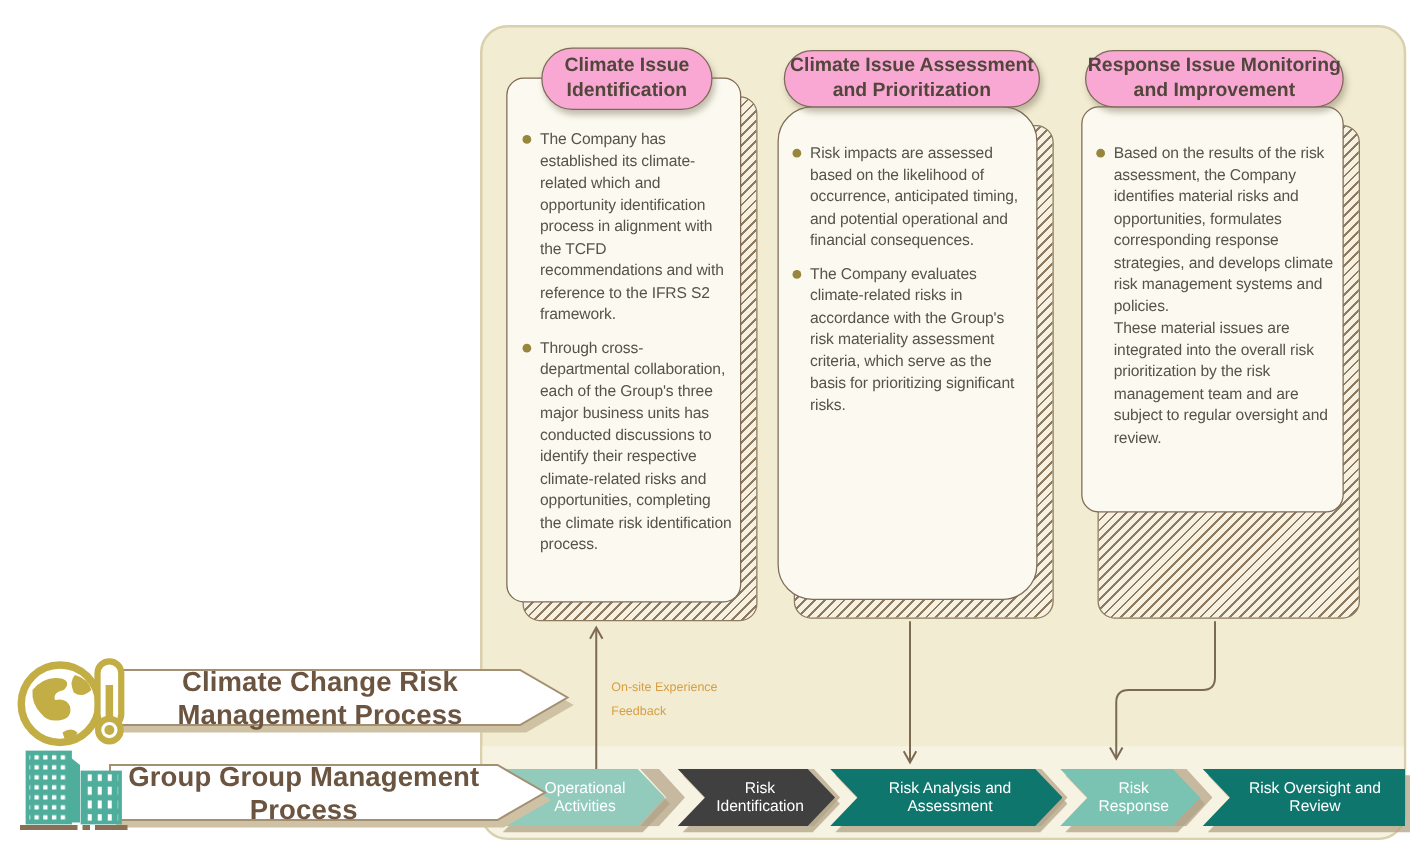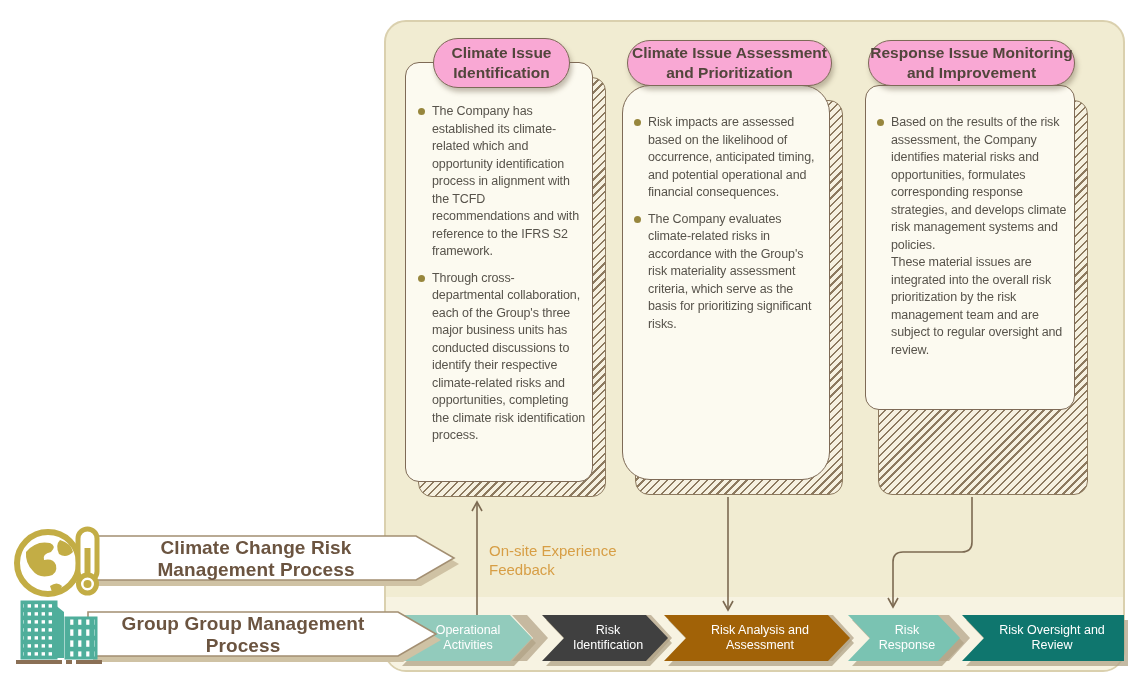--- a/index.html
+++ b/index.html
@@ -21,41 +21,41 @@
   .bullet .dot { flex:none; width:7px; height:7px; border-radius:50%; background:#97863d; margin-top:5px; }
   .bullet .btxt { font-size:12.5px; line-height:17.5px; color:#57534b; white-space:pre-line; letter-spacing:-0.1px; }
 
   .pill { position:absolute; background:#f9a8d4; border:1.5px solid #7d6a58; border-radius:26px; z-index:4;
           display:flex; align-items:center; justify-content:center; text-align:center;
           font-size:15.5px; line-height:20px; font-weight:700; color:#52463c; white-space:pre-line;
           box-shadow:2px 4px 5px rgba(125,110,90,.45); }
 
   
   .connectors { position:absolute; left:0; top:0; z-index:4; pointer-events:none; }
-  .feedback-label { position:absolute; left:489px; top:541px; z-index:4; font-size:15px; line-height:19px;
+  .feedback-label { position:absolute; left:489px; top:541px; z-index:4; font-size:10px; line-height:19px;
           color:#d79e45; white-space:pre-line; }
 
   
   .flow { position:absolute; left:0; top:615px; width:1137px; height:46px; z-index:5; }
   .sep { position:absolute; top:0; width:36px; height:46px; background:#c6b9a0; z-index:1;
          clip-path:polygon(0 0,15px 0,36px 50%,15px 100%,0 100%,21px 50%);
          filter:drop-shadow(3px 4px 0 rgba(176,163,134,.7)); }
   .chev-wrap { position:absolute; top:0; height:46px; z-index:2; filter:drop-shadow(4px 5px 0 rgba(176,163,134,.75)); }
   .chev { height:46px; display:flex; align-items:center; justify-content:center; text-align:center;
           clip-path:polygon(0 0,calc(100% - 22px) 0,100% 50%,calc(100% - 22px) 100%,0 100%,22px 50%);
           font-size:12.5px; line-height:15px; font-weight:400; color:#ffffff; white-space:pre-line;
           padding:0 18px 0 24px; }
   .chev.flat { clip-path:polygon(0 0,100% 0,100% 100%,0 100%,22px 50%); padding-right:6px; }
-  .c0 { background:#92cbbc; } .c1 { background:#404040; } .c2 { background:#a16207; }
+  .c0 { background:#92cbbc; } .c1 { background:#404040; } .c2 { background:#0f766e; }
   .c3 { background:#7ac3b2; } .c4 { background:#0f766e; }
 
   
   .banner-svg { position:absolute; z-index:6; }
   .banner-label { position:absolute; z-index:6; display:flex; align-items:center; justify-content:center;
-          text-align:center; font-size:19px; font-weight:600; color:#6b5440; letter-spacing:.1px; }
+          text-align:center; font-size:22px; font-weight:600; color:#6b5440; letter-spacing:.1px; }
   .icon-box { position:absolute; z-index:7; }
 </style>
 </head>
 <body>
 
 <div id="stage">
 
   <div class="panel"></div>
   <div class="panel-strip"></div>
 

